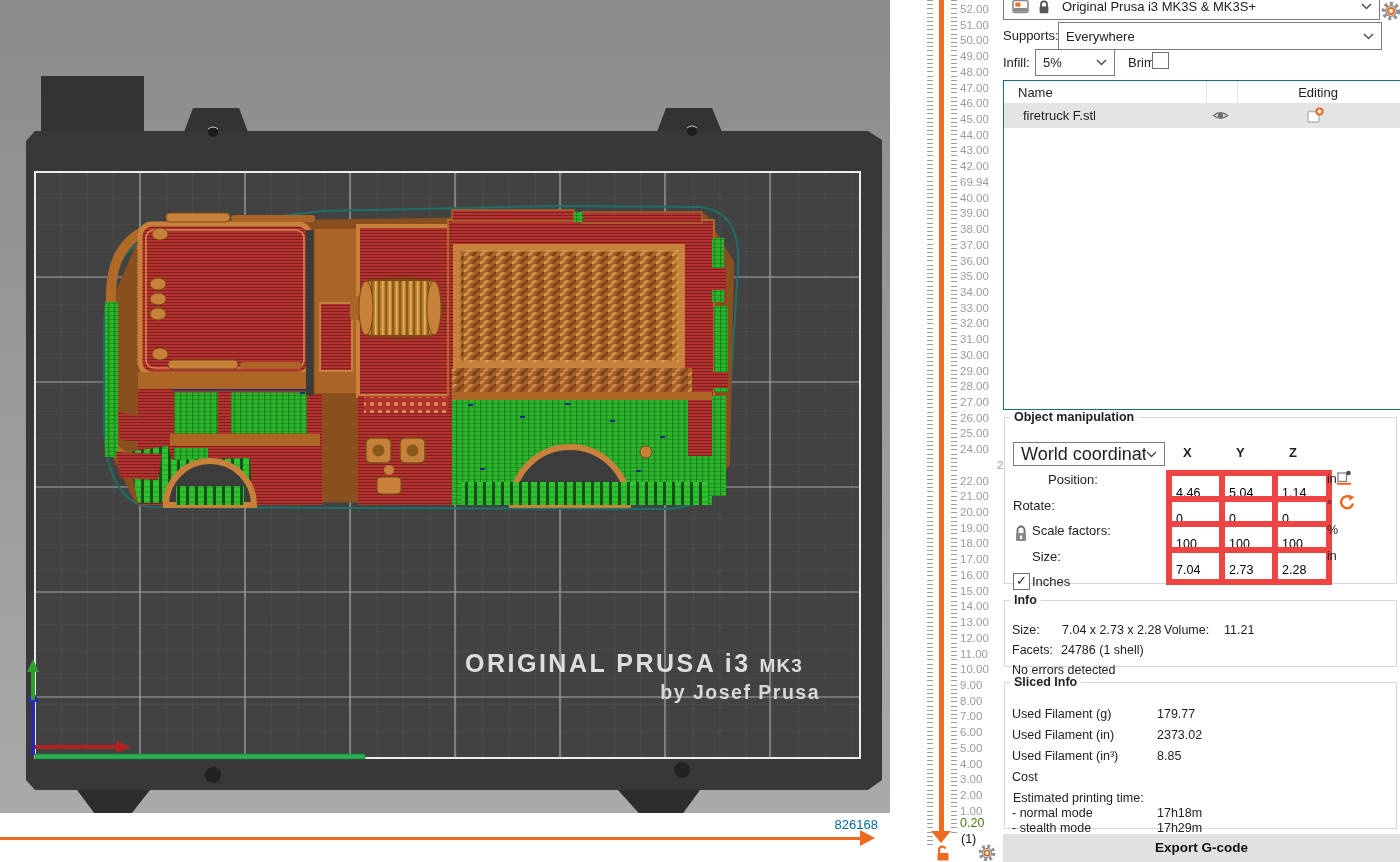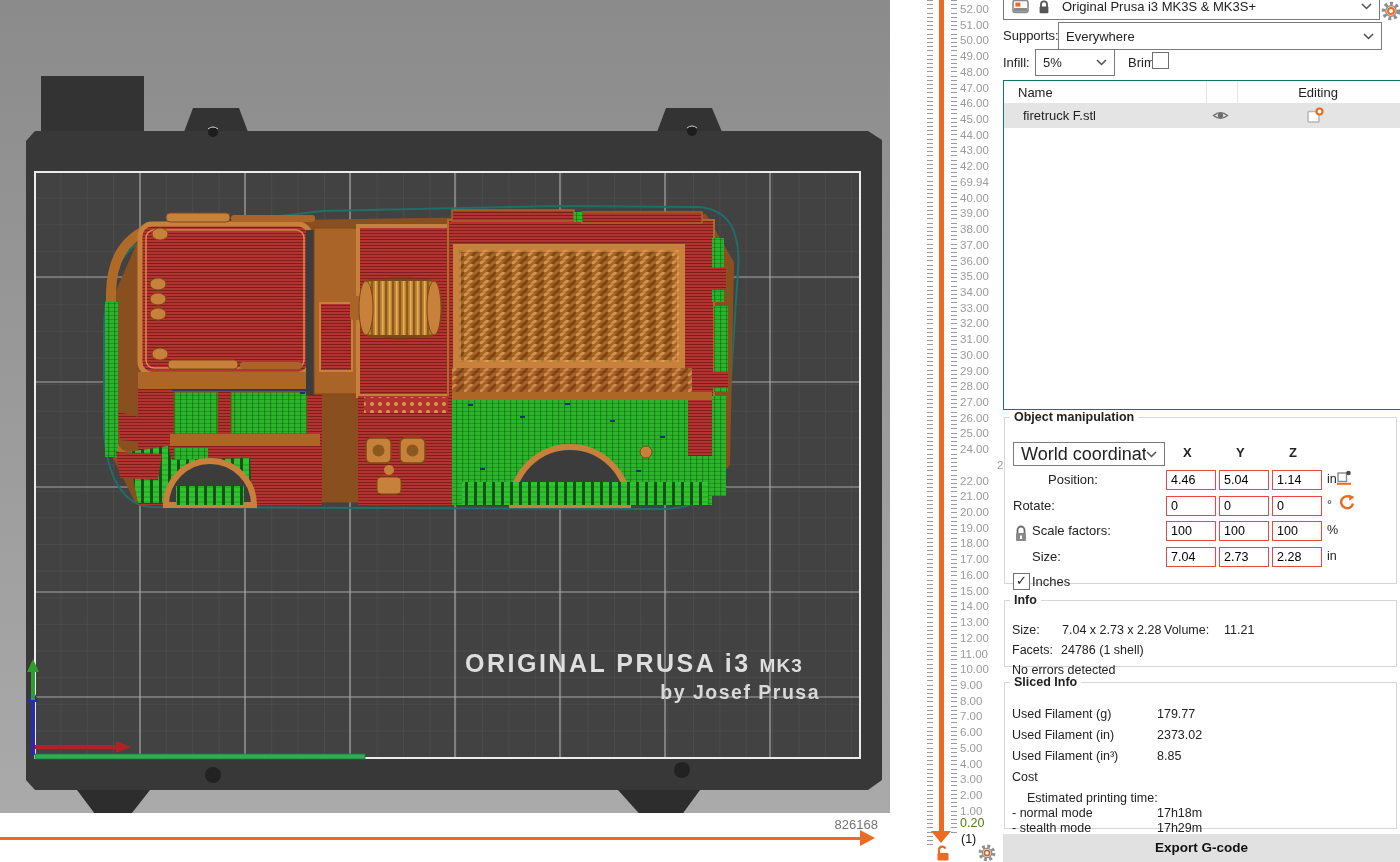--- a/index.html
+++ b/index.html
@@ -5,21 +5,21 @@
   html,body{margin:0;padding:0;}
   body{width:1400px;height:862px;position:relative;overflow:hidden;background:#ffffff;
        font-family:"Liberation Sans", sans-serif;color:#222;}
   .abs{position:absolute;}
   
   #viewport{left:0;top:0;width:890px;height:862px;}
   
   #hslider-line{left:0;top:837px;width:861px;height:3px;background:#ED6B21;}
   #hslider-arrow{left:860px;top:830px;width:0;height:0;border-top:8px solid transparent;
      border-bottom:8px solid transparent;border-left:15px solid #ED6B21;}
-  #hslider-value{left:770px;top:817px;width:108px;text-align:right;font-size:13px;color:#737373;}
+  #hslider-value{left:770px;top:817px;width:108px;text-align:right;font-size:13px;color:#0369a1;}
   
   .tickcol{top:0;width:6px;background:repeating-linear-gradient(180deg,#9c9c9c 0 1px,transparent 1px 4.2px);}
   #ticks-left{left:927px;height:845px;}
   #ticks-right{left:951px;height:833px;}
   #vtrack{left:939px;top:0;width:5px;height:832px;background:#ED6B21;}
   #vtrack-arrow{left:931px;top:831px;width:0;height:0;border-left:10px solid transparent;
      border-right:10px solid transparent;border-top:12px solid #ED6B21;}
   #layer-labels{left:960px;top:0;width:46px;height:820px;}
   .layer-label{position:absolute;left:0;font-size:11.5px;color:#9b9b9b;white-space:nowrap;}
   #layer-current{left:960px;top:816px;font-size:12.5px;color:#4d7c0f;}
@@ -52,22 +52,22 @@
   
   fieldset{position:absolute;margin:0;border:1px solid #d6d6d6;padding:0;background:#fff;}
   fieldset legend{font-size:12.5px;font-weight:bold;padding:0 4px;margin-left:5px;}
   #fs-om{left:1004px;top:410px;width:391px;height:172px;}
   #fs-info{left:1004px;top:593px;width:391px;height:72px;}
   #fs-sliced{left:1004px;top:675px;width:391px;height:152px;}
   .fcontent{position:absolute;left:0;top:0;width:100%;height:100%;}
   #om-coords-combo{left:8px;top:18px;width:150px;height:22px;position:absolute;}
   .axis-hdr{position:absolute;top:21px;font-size:13px;font-weight:bold;}
   .om-label{position:absolute;font-size:13px;white-space:nowrap;}
-  .om-input{position:absolute;width:44px;height:18px;border:1px solid #ef4444;font-size:12.5px;
-    padding:0 0 0 4px;font-family:"Liberation Sans",sans-serif;}
+  .om-input{position:absolute;width:44px;height:18px;border:6px solid #ef4444;font-size:12.5px;
+    padding:8px 0 0 4px;font-family:"Liberation Sans",sans-serif;}
   .om-unit{position:absolute;font-size:12.5px;}
   #om-lock{left:9px;top:100px;position:absolute;}
   #om-inches-box{left:8px;top:149px;position:absolute;}
   #om-inches-label{left:27px;top:150px;position:absolute;font-size:13px;}
   .info-txt{position:absolute;font-size:12.5px;white-space:nowrap;}
   
   #export-btn{left:1003px;top:834px;width:397px;height:28px;background:#e1e1e1;
      text-align:center;line-height:28px;font-size:13.5px;font-weight:bold;color:#111;}
   #bottom-unlock{left:935px;top:845px;}
   #bottom-gear{left:978px;top:844px;}
@@ -442,21 +442,21 @@
 <fieldset id="fs-sliced">
   <legend>Sliced Info</legend>
   <div class="fcontent">
       <span class="info-txt" style="left: 7px; top: 18px;">Used Filament (g)</span>
       <span class="info-txt" style="left: 152px; top: 18px;">179.77</span>
       <span class="info-txt" style="left: 7px; top: 39px;">Used Filament (in)</span>
       <span class="info-txt" style="left: 152px; top: 39px;">2373.02</span>
       <span class="info-txt" style="left: 7px; top: 60px;">Used Filament (in³)</span>
       <span class="info-txt" style="left: 152px; top: 60px;">8.85</span>
       <span class="info-txt" style="left: 7px; top: 81px;">Cost</span>
-      <span class="info-txt" style="left: 22px; top: 102px;">Estimated printing time:</span>
+      <span class="info-txt" style="left: 8px; top: 102px;">Estimated printing time:</span>
       <span class="info-txt" style="left: 7px; top: 117px;"> - normal mode</span>
       <span class="info-txt" style="left: 152px; top: 117px;">17h18m</span>
       <span class="info-txt" style="left: 7px; top: 132px;"> - stealth mode</span>
       <span class="info-txt" style="left: 152px; top: 132px;">17h29m</span>
     </div>
 </fieldset>
 
 <div id="export-btn" class="abs">Export G-code</div>
 
 </body></html>

